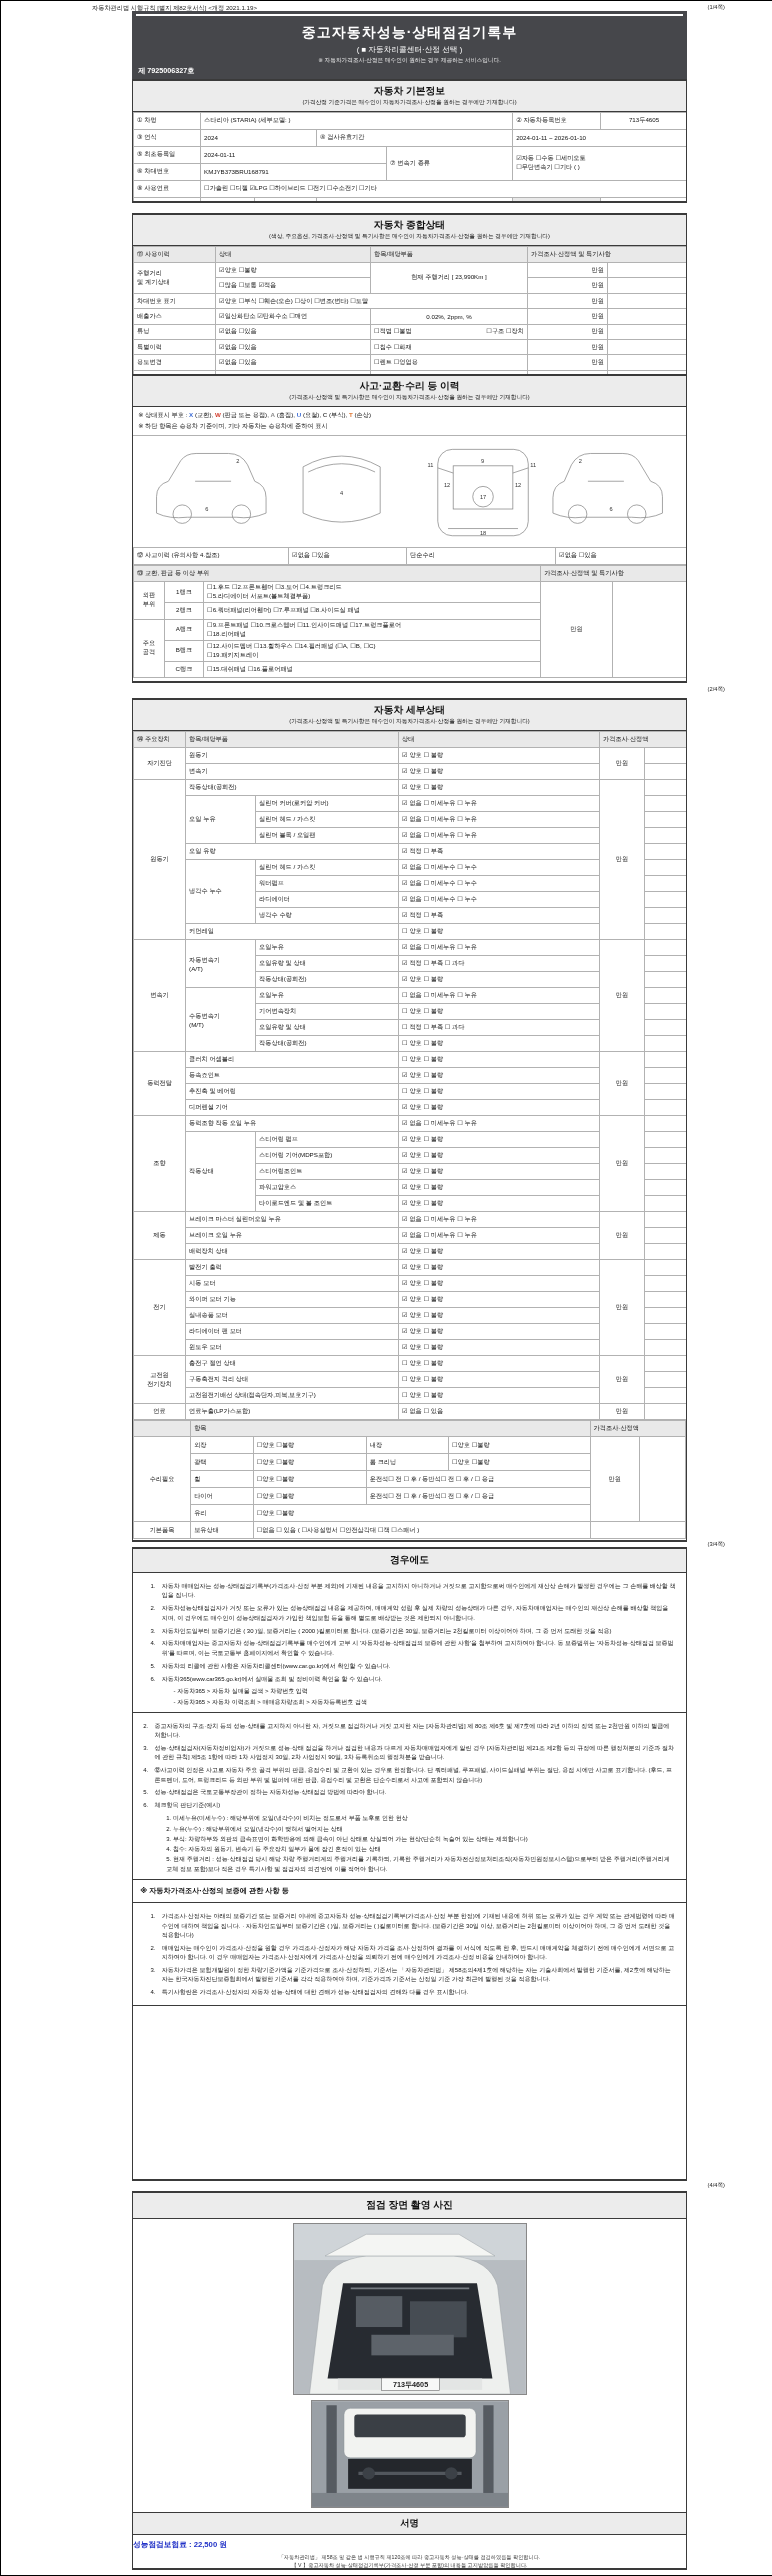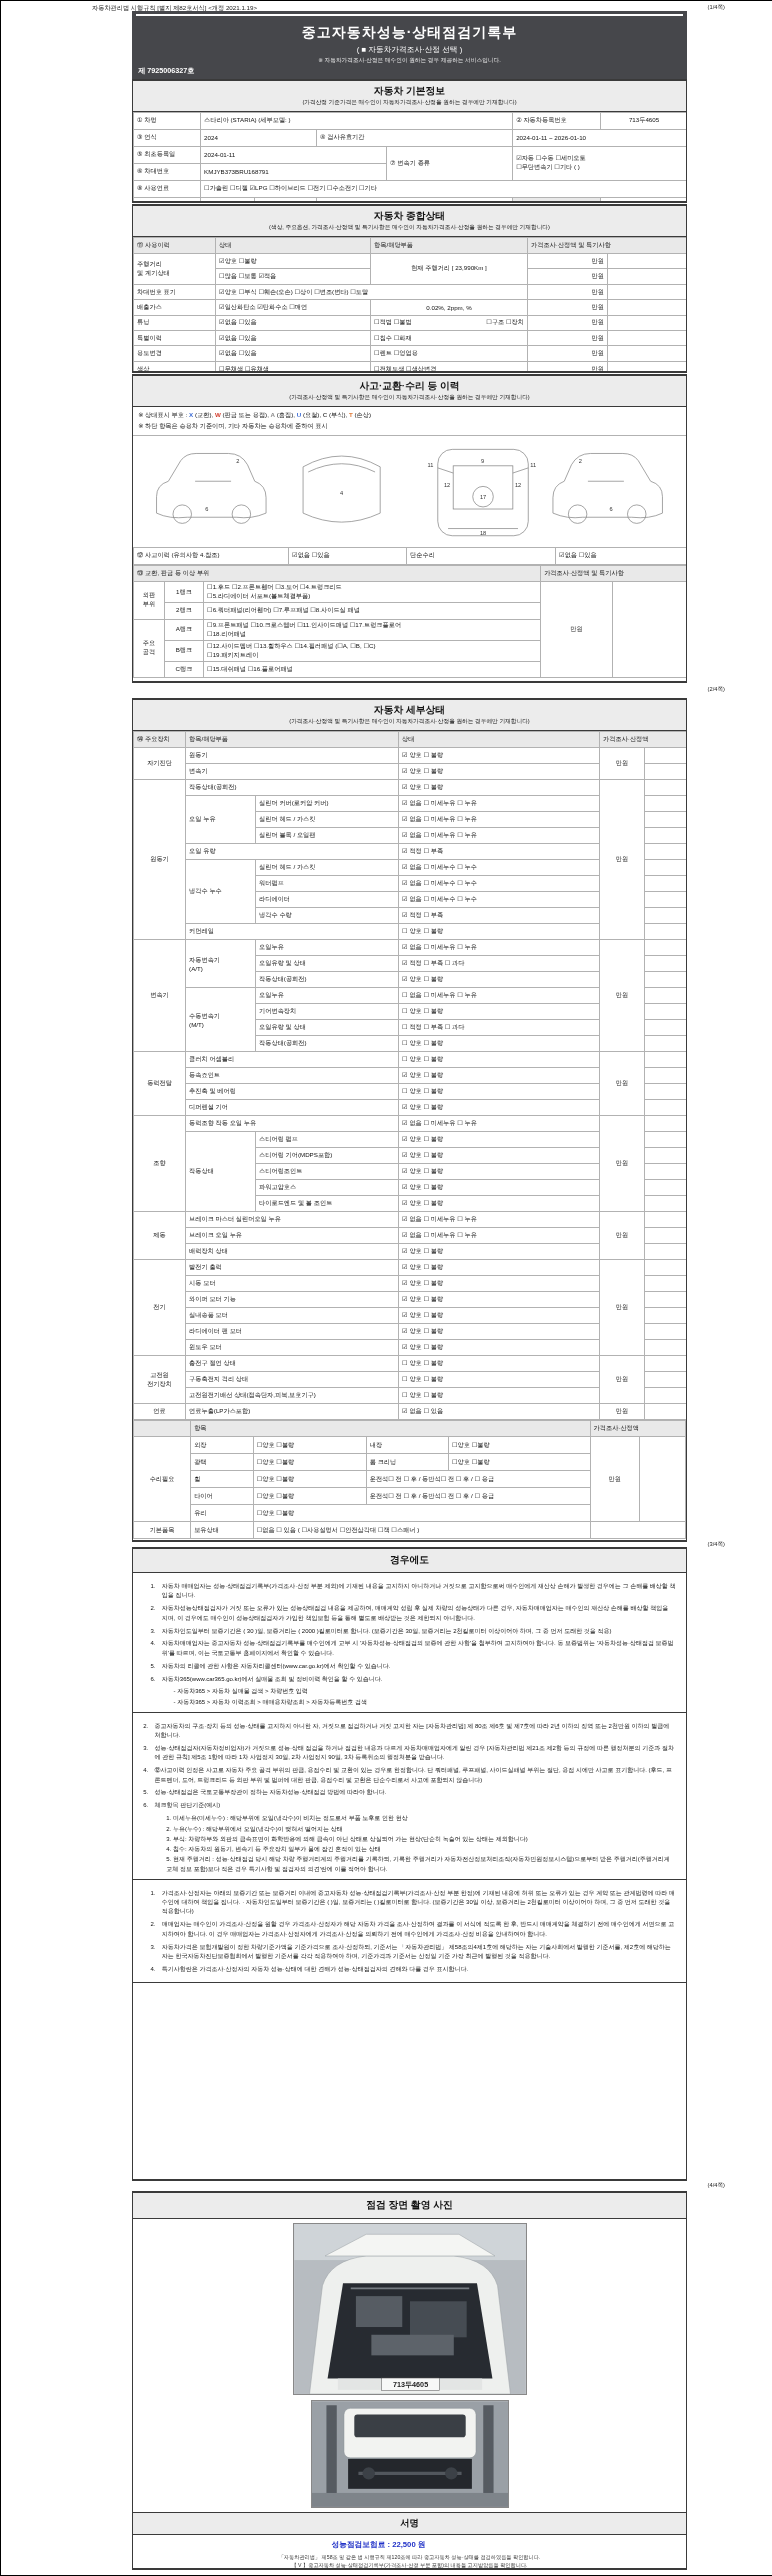--- a/index.html
+++ b/index.html
@@ -38,39 +38,39 @@
   .nitem{display:flex;font-size:6px;line-height:1.55;margin:3.6px 0;}
   .nno{width:11.3px;flex:none;}
   .nsub{font-size:6px;line-height:1.55;margin:1px 0 1px 23px;}
   .valwrap{border:0.5px solid #555;margin:17.5px 23px 7.2px 23px;padding:8.2px 9.3px 7.2px 9.3px;position:relative;}
   .valtitle{position:absolute;top:-13.4px;left:50%;transform:translateX(-50%);width:227px;background:#fff;
             border:0.5px solid #555;text-align:center;font-size:10.3px;font-weight:bold;padding:5.2px 0;}
   .valtext{font-size:6.4px;line-height:1.7;margin-top:7.2px;}
   .photo{display:block;margin:4.1px auto;border:0.5px solid #888;}
   .sigbar{background:#ececec;border-top:1px solid #3a3a3a;border-bottom:1px solid #3a3a3a;
           text-align:center;font-size:9.3px;font-weight:bold;padding:4.1px 0;}
-  .fee{text-align:center;font-size:7.7px;font-weight:bold;padding:5.2px 62px 2.1px 0;}
+  .fee{text-align:left;font-size:7.7px;font-weight:bold;padding:5.2px 62px 2.1px 0;}
   .sigline{text-align:center;font-size:5.2px;color:#333;margin:1.5px 0;}
   svg text{font-family:"Liberation Sans","DejaVu Sans",sans-serif;}
 </style>
 </head>
 <body>
 
 <div class="page">
 
   <div class="topnote">자동차관리법 시행규칙 [별지 제82호서식] &lt;개정 2021.1.19&gt;</div>
   <div class="pmark" style="top:3.1px">(1/4쪽)</div>
   <div class="pmark" style="top:685px">(2/4쪽)</div>
   <div class="pmark" style="top:1540px">(3/4쪽)</div>
   <div class="pmark" style="top:2181px">(4/4쪽)</div>
 
   <div class="hdrbox">
     <div class="hdr-strip"></div>
     <div class="hdr-title">중고자동차성능·상태점검기록부</div>
-    <div class="hdr-sub">( ■ 자동차가격조사·산정 선택 )</div>
+    <div class="hdr-sub">( ■ 자동차리콜센터·산정 선택 )</div>
     <div class="hdr-note">※ 자동차가격조사·산정은 매수인이 원하는 경우 제공하는 서비스입니다.</div>
     <div class="hdr-docno">제 7925006327호</div>
   </div>
 
   <div class="box" style="top:78px;height:124px">
     <div class="sec-head">
       <div class="sec-title">자동차 기본정보</div>
       <div class="sec-sub">(가격산정 기준가격은 매수인이 자동차가격조사·산정을 원하는 경우에만 기재합니다)</div>
     </div>
     <table class="tbl">
@@ -117,21 +117,21 @@
             <td>L6DC</td>
         <td class="lab">⑩ 보증유형</td>
         <td colspan="3">☐자가보증  ☑보증사보증  [신한EZ손해보험]</td>
         <td class="ghead cen">가격산정 기준가격</td>
             <td class="cen">0 0 0 0 0 만원</td>
           </tr>
     </tbody>
       </table>
   </div>
 
-  <div class="box" style="top:203px;height:169px">
+  <div class="box" style="top:212px;height:169px">
     <div class="sec-head">
       <div class="sec-title">자동차 종합상태</div>
       <div class="sec-sub">(색상, 주요옵션, 가격조사·산정액 및 특기사항은 매수인이 자동차가격조사·산정을 원하는 경우에만 기재합니다)</div>
     </div>
     <table class="tbl">
       <colgroup>
           <col style="width:82px">
           <col style="width:155px">
           <col style="width:157px">
           <col style="width:80px">
@@ -688,20 +688,21 @@
         <div class="nitem">
           <span class="nno">6.</span>
           <span>체크항목 판단기준(예시)</span>
         </div>
         <div class="nsub">1.  미세누유(미세누수) : 해당부위에 오일(냉각수)이 비치는 정도로서 부품 노후로 인한 현상</div>
         <div class="nsub">2.  누유(누수) : 해당부위에서 오일(냉각수)이 맺혀서 떨어지는 상태</div>
         <div class="nsub">3.  부식: 차량하부와 외판의 금속표면이 화학반응에 의해 금속이 아닌 상태로 상실되어 가는 현상(단순히 녹슬어 있는 상태는 제외합니다)</div>
         <div class="nsub">4.  침수: 자동차의 원동기, 변속기 등 주요장치 일부가 물에 잠긴 흔적이 있는 상태</div>
         <div class="nsub">5.  현재 주행거리 : 성능·상태점검 당시 해당 차량 주행거리계의 주행거리를 기록하되, 기록한 주행거리가 자동차전산정보처리조직(자동차민원정보시스템)으로부터 받은 주행거리(주행거리계 교체 정보 포함)보다 적은 경우 특기사항 및 점검자의 의견'란에 이를 적어야 합니다.</div>
       </div>
+    <div class="nhead">※ 자동차가격조사·산정의 보증에 관한 사항 등</div>
     <div class="nlist nsec" style="border-bottom:0.5px solid #3a3a3a">
         <div class="nitem">
           <span class="nno">1.</span>
           <span>가격조사·산정자는 아래의 보증기간 또는 보증거리 이내에 중고자동차 성능·상태점검기록부(가격조사·산정 부분 한정)에 기재된 내용에 허위 또는 오류가 있는 경우 계약 또는 관계법령에 따라 매수인에 대하여 책임을 집니다.  · 자동차인도일부터 보증기간은 (      )일, 보증거리는 (      )킬로미터로 합니다. (보증기간은 30일 이상, 보증거리는 2천킬로미터 이상이어야 하며, 그 중 먼저 도래한 것을 적용합니다)</span>
         </div>
         <div class="nitem">
           <span class="nno">2.</span>
           <span>매매업자는 매수인이 가격조사·산정을 원할 경우 가격조사·산정자가 해당 자동차 가격을 조사·산정하여 결과를 이 서식에 적도록 한 후, 반드시 매매계약을 체결하기 전에 매수인에게 서면으로 고지하여야 합니다. 이 경우 매매업자는 가격조사·산정자에게 가격조사·산정을 의뢰하기 전에 매수인에게 가격조사·산정 비용을 안내하여야 합니다.</span>
         </div>
         <div class="nitem">

